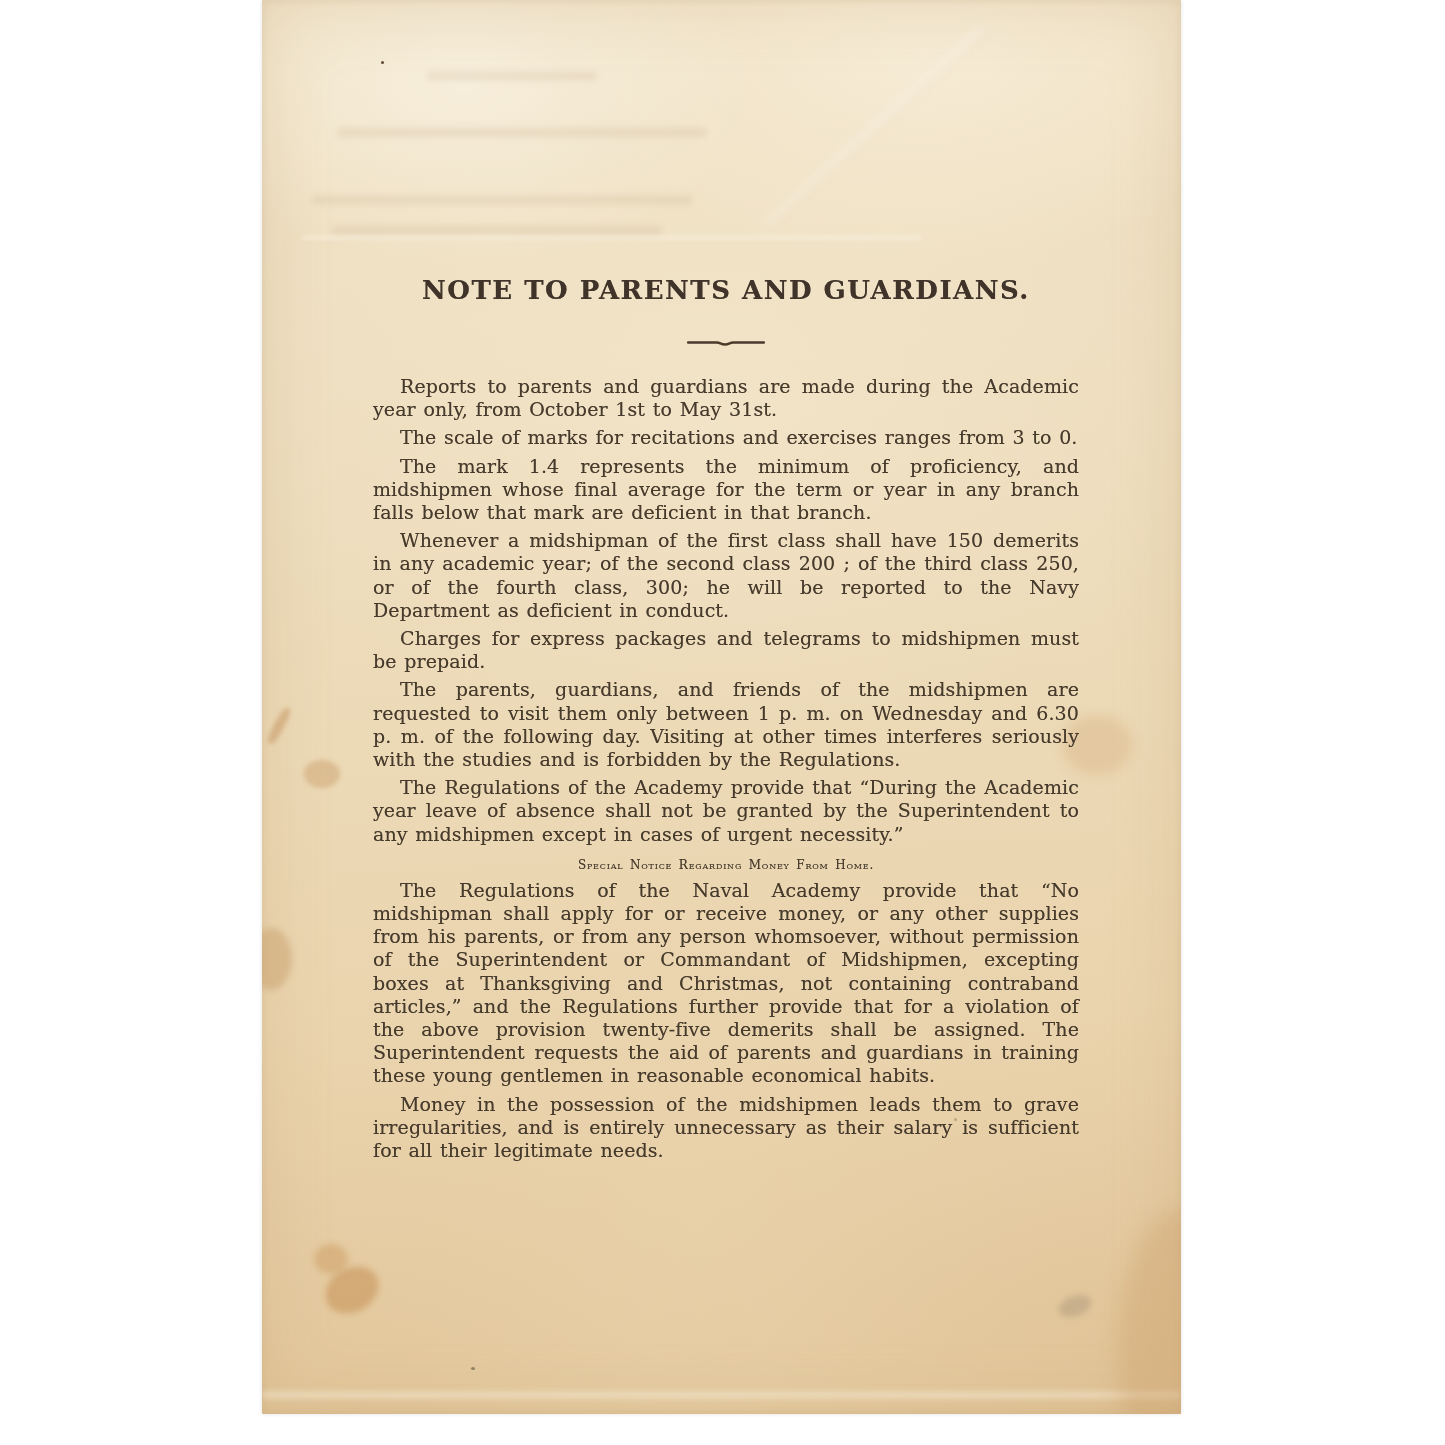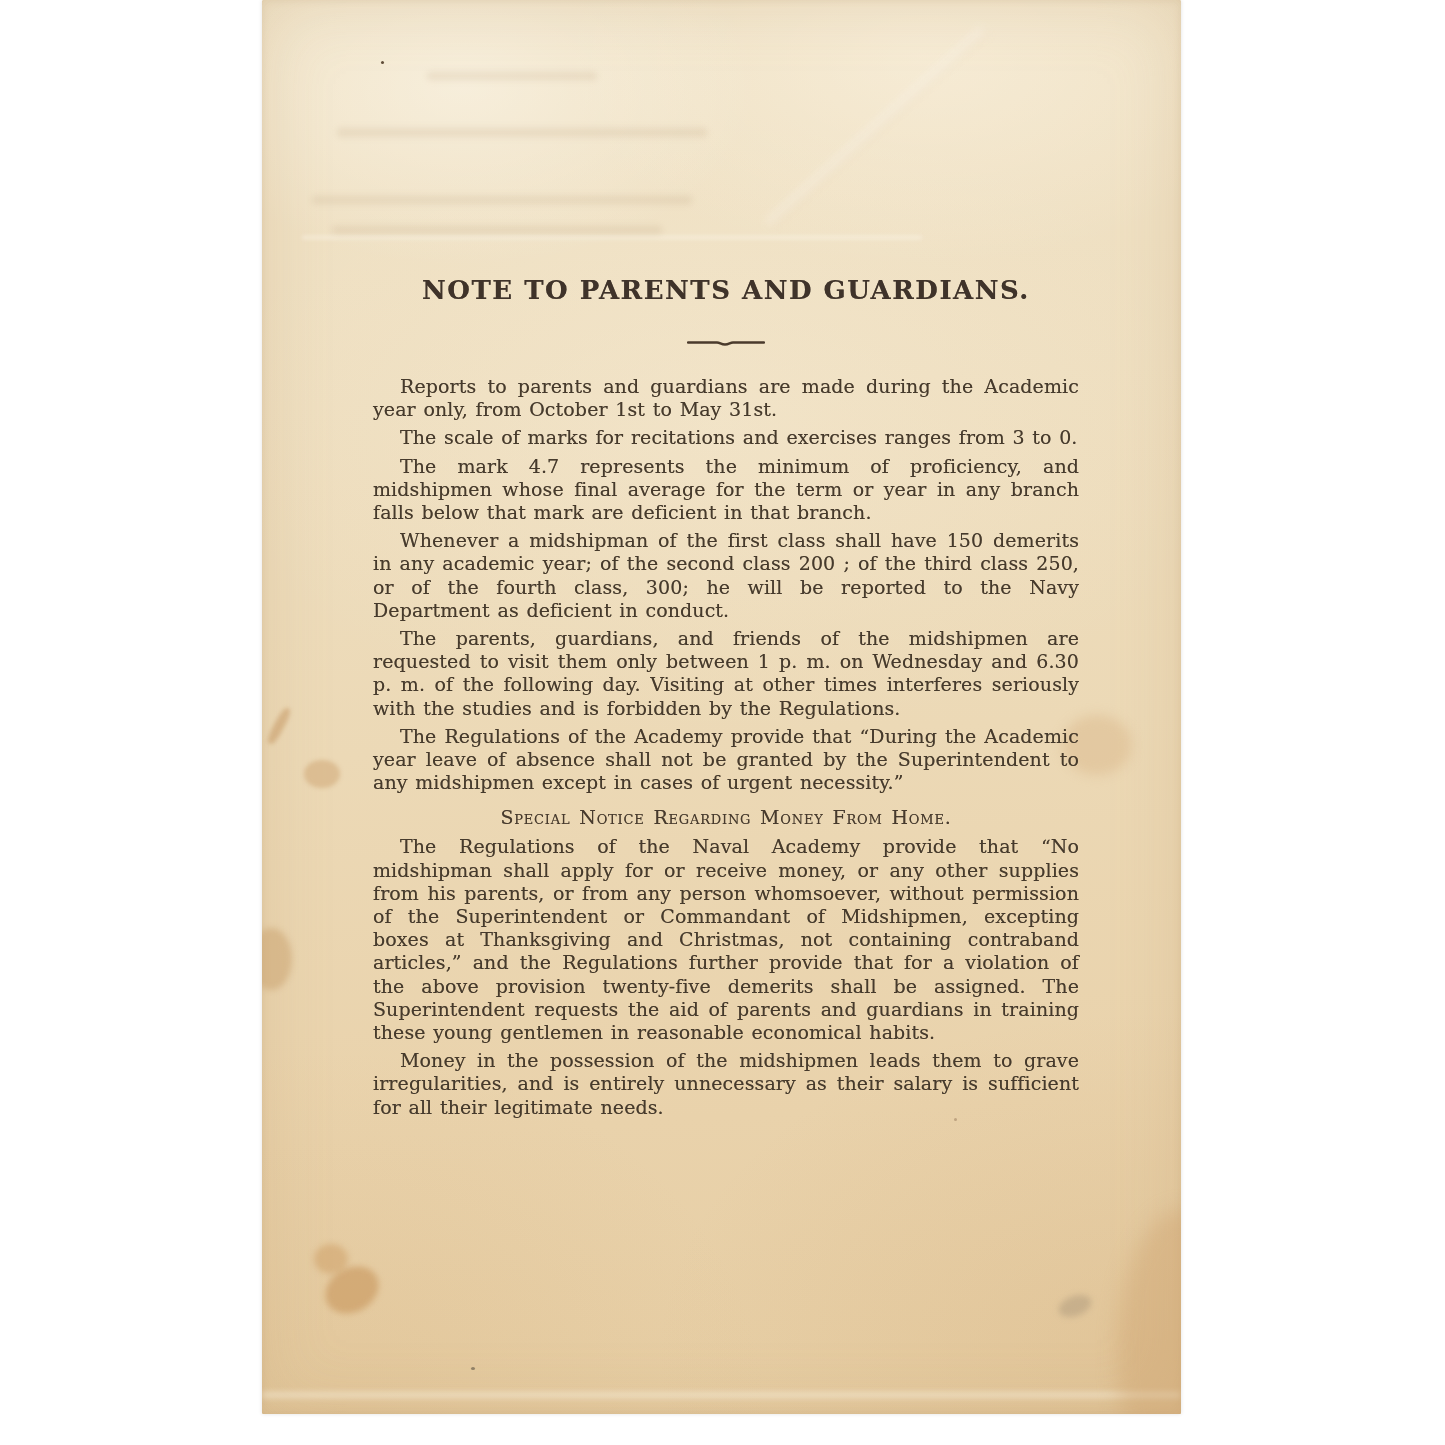--- a/index.html
+++ b/index.html
@@ -171,21 +171,21 @@
     line-height: 23.2px;
     word-spacing: 1.5px;
     letter-spacing: 0.1px;
     color: #463a2c;
     text-shadow: 0 0 0.4px rgba(70, 58, 44, 0.55);
   }
   p.body-par.first { margin-top: 27px; }
 
   h2.notice-heading {
     margin: 12px 0 7px 0;
-    font-size: 19px;
+    font-size: 12px;
     font-weight: 400;
     font-variant-caps: small-caps;
     letter-spacing: 0.8px;
     word-spacing: 2px;
     text-align: center;
     color: #473a2d;
     text-shadow: 0 0 0.4px rgba(70, 58, 44, 0.55);
   }
 </style>
 </head>
@@ -221,22 +221,23 @@
       <h1 class="doc-title">NOTE TO PARENTS AND GUARDIANS.</h1>
 
       <div class="divider">
         <svg width="78" height="10" viewBox="0 0 78 10">
           <path d="M1 4.5 H30 C33 4.5 34 6.5 38 6.5 C42 6.5 43 4.5 46 4.5 H77" fill="none" stroke="#4a3a2c" stroke-width="2.4" stroke-linecap="round"></path>
         </svg>
       </div>
 
       <p class="body-par first">Reports to parents and guardians are made during the Academic year only, from October 1st to May 31st.</p>
       <p class="body-par">The scale of marks for recitations and exercises ranges from 3 to 0.</p>
-      <p class="body-par">The mark 4.7 represents the minimum of proficiency, and midshipmen whose final average for the term or year in any branch falls below that mark are deficient in that branch.</p>
+      <p class="body-par">The mark 1.4 represents the minimum of proficiency, and midshipmen whose final average for the term or year in any branch falls below that mark are deficient in that branch.</p>
       <p class="body-par">Whenever a midshipman of the first class shall have 150 demerits in any academic year; of the second class 200 ; of the third class 250, or of the fourth class, 300; he will be reported to the Navy Department as deficient in conduct.</p>
+      <p class="body-par">Charges for express packages and telegrams to midshipmen must be prepaid.</p>
       <p class="body-par">The parents, guardians, and friends of the midshipmen are requested to visit them only between 1 p. m. on Wednesday and 6.30 p. m. of the following day.  Visiting at other times interferes seriously with the studies and is forbidden by the Regulations.</p>
       <p class="body-par">The Regulations of the Academy provide that “During the Academic year leave of absence shall not be granted by the Superintendent to any midshipmen except in cases of urgent necessity.”</p>
 
       <h2 class="notice-heading">Special Notice Regarding Money From Home.</h2>
 
       <p class="body-par">The Regulations of the Naval Academy provide that “No midshipman shall apply for or receive money, or any other supplies from his parents, or from any person whomsoever, without permission of the Superintendent or Commandant of Midshipmen, excepting boxes at Thanksgiving and Christmas, not containing contraband articles,” and the Regulations further provide that for a violation of the above provision twenty-five demerits shall be assigned.  The Superintendent requests the aid of parents and guardians in training these young gentlemen in reasonable economical habits.</p>
       <p class="body-par">Money in the possession of the midshipmen leads them to grave irregularities, and is entirely unnecessary as their salary is sufficient for all their legitimate needs.</p>
 
     </div>
   </div>

